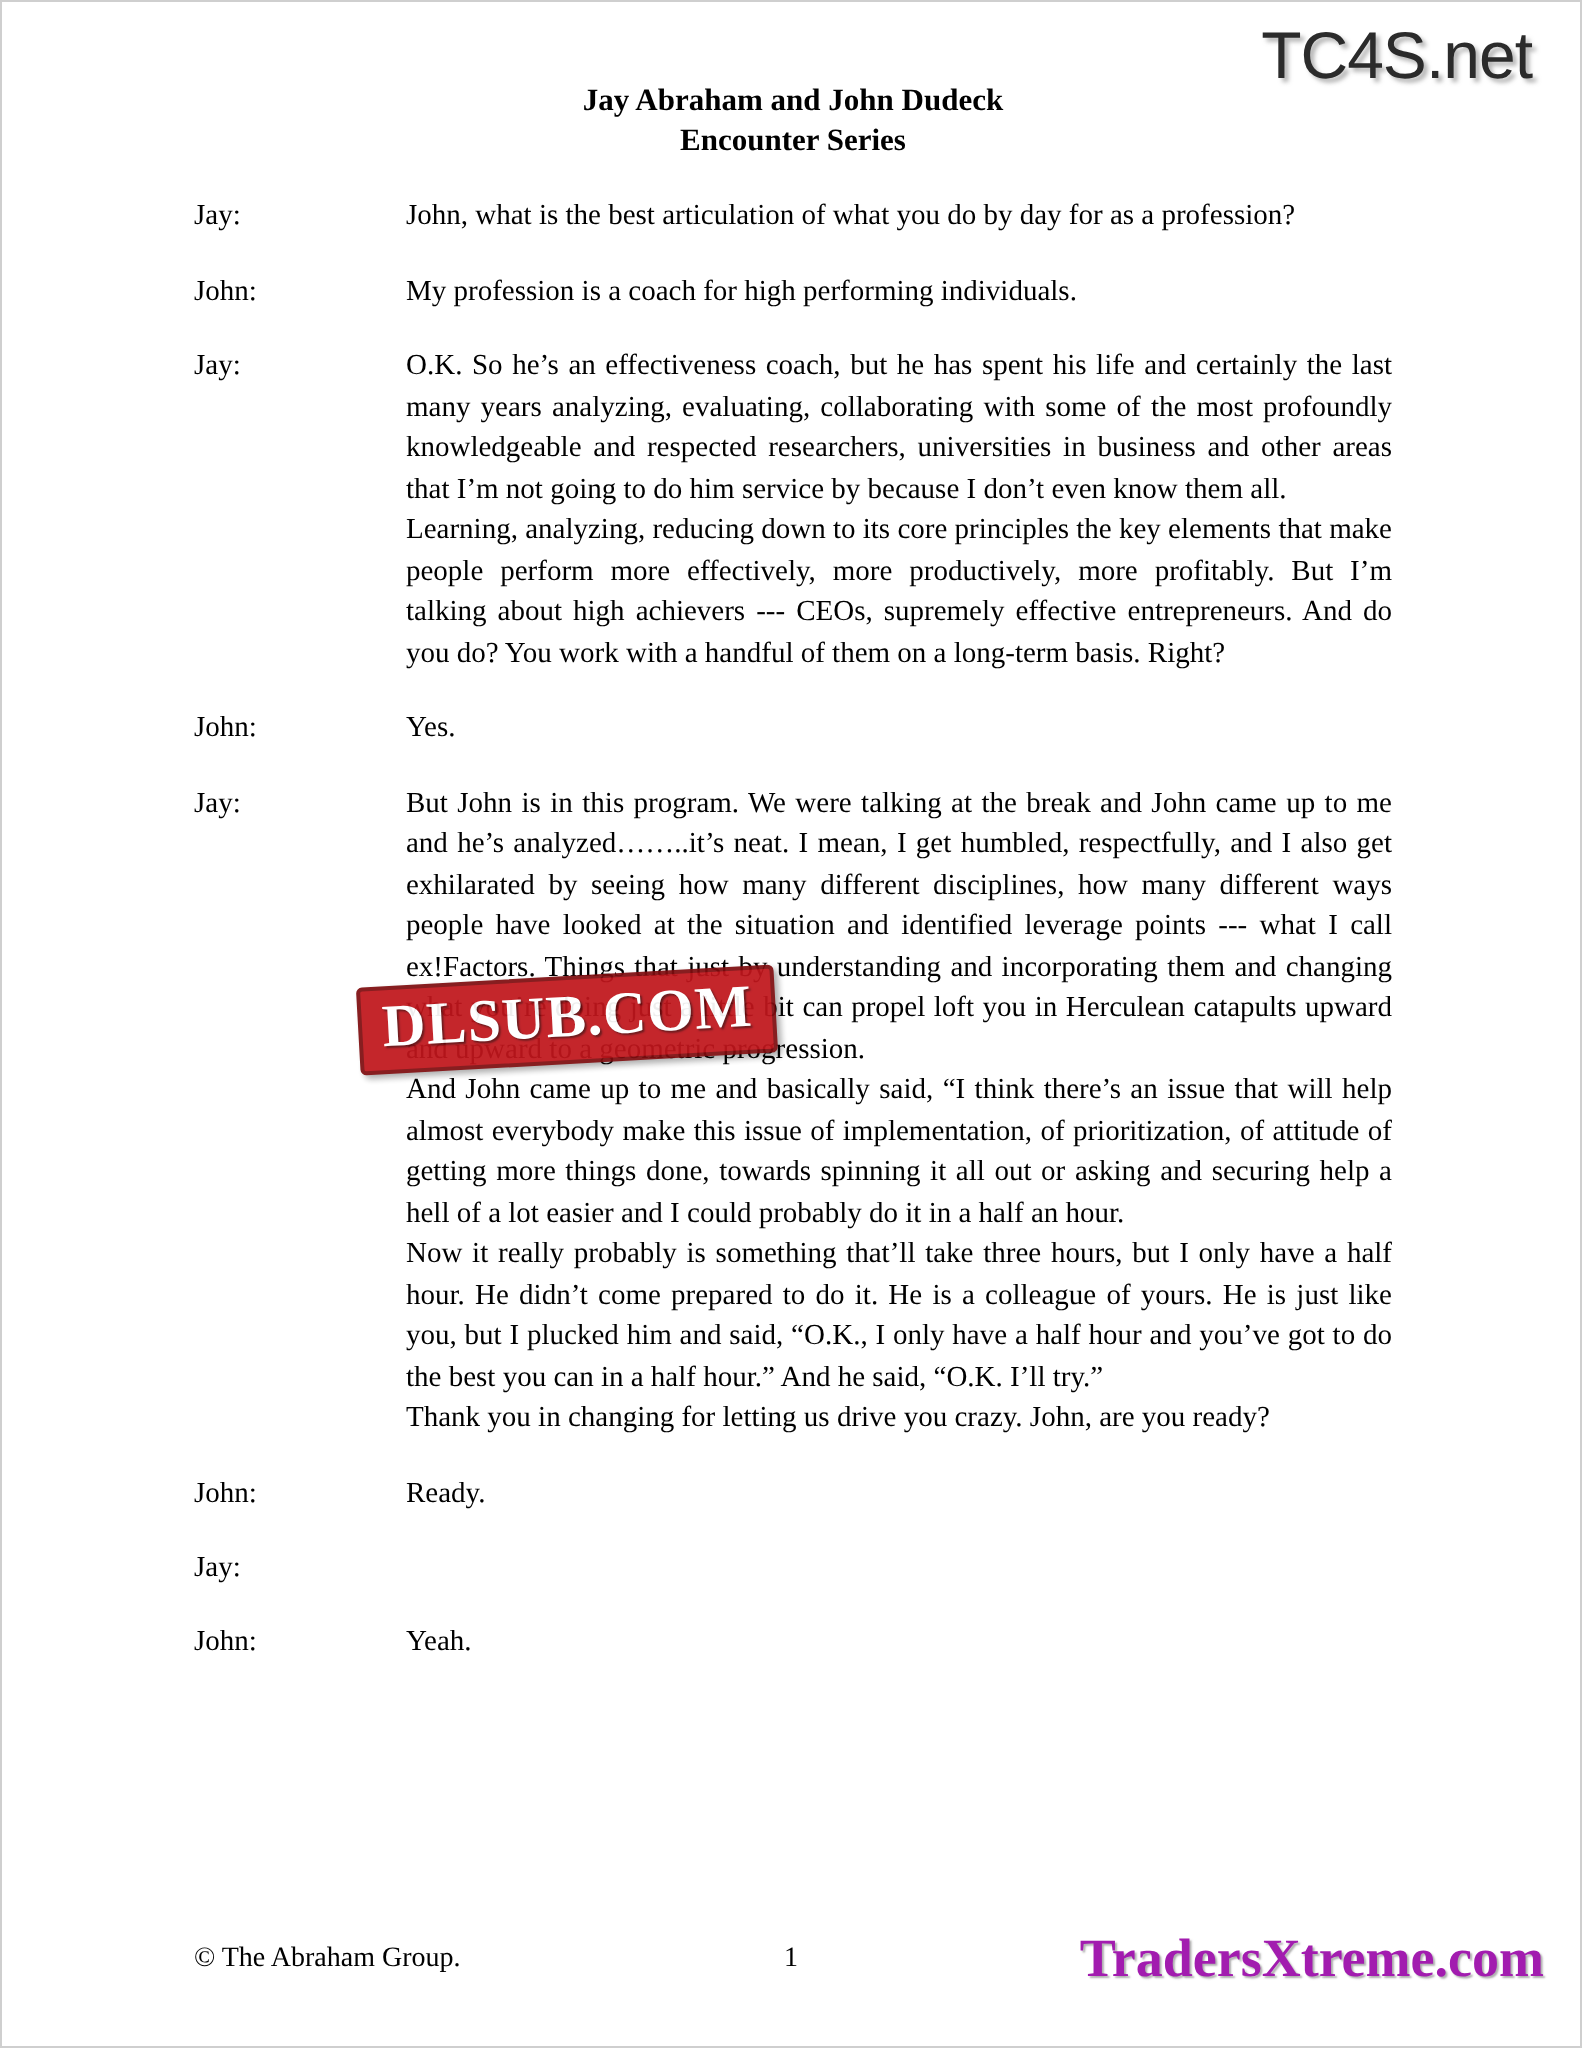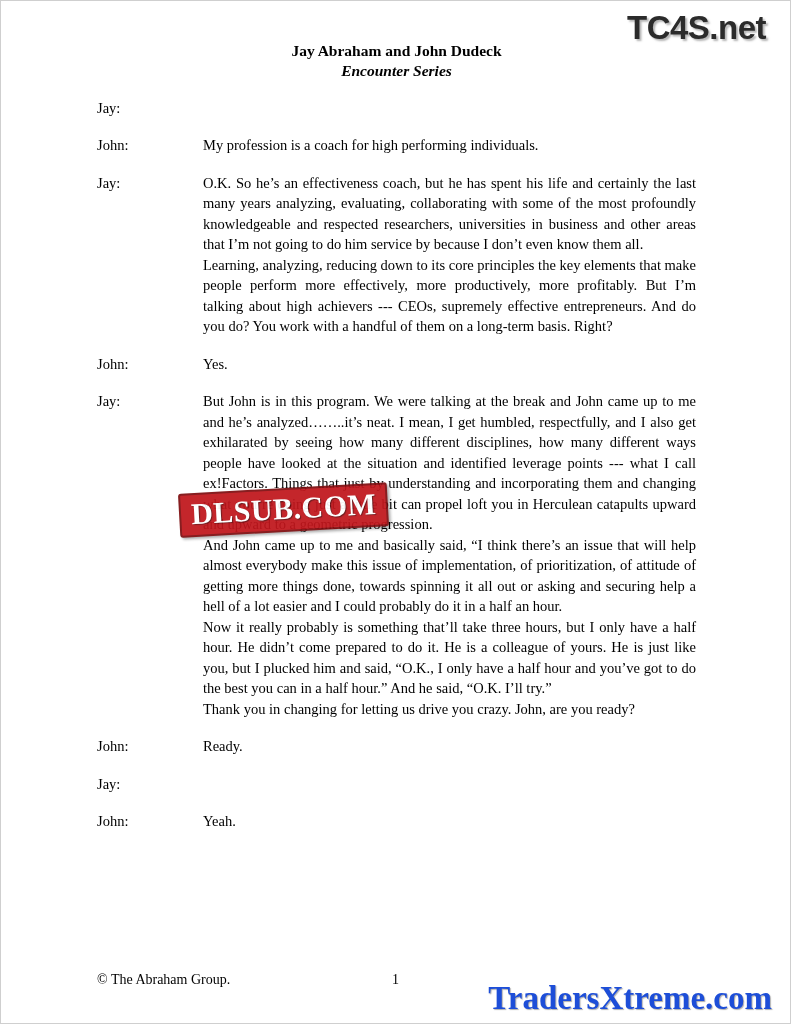--- a/index.html
+++ b/index.html
@@ -32,21 +32,21 @@
     padding: 22px 96px 0 96px;
     box-sizing: border-box;
   }
   .doc-title {
     text-align: center;
     font-weight: bold;
     font-size: 15.5px;
     line-height: 20px;
     margin: 18px 0 0 0;
   }
-  .doc-title .line2 { display: block; font-style: italic; }
+  .doc-title .line2 { display: block; }
 
   .qa-block {
     display: flex;
     margin-top: 17px;
     gap: 44px;
   }
   .speaker {
     width: 62px;
     flex: 0 0 62px;
     font-size: 14.5px;
@@ -82,21 +82,21 @@
     left: 0; right: 0;
     text-align: center;
   }
 
   
   .wm-tc4s {
     position: absolute;
     right: 24px;
     top: 8px;
     font-family: "Liberation Sans", sans-serif;
-    font-weight: bold;
+    font-weight: normal;
     font-size: 33px;
     letter-spacing: -0.5px;
     color: #2b2b2b;
     text-shadow: 2px 2px 2px rgba(120,120,120,0.55);
   }
   .wm-dlsub {
     position: absolute;
     left: 178px;
     top: 487px;
     transform: rotate(-3.2deg);
@@ -111,42 +111,45 @@
     font-family: "Liberation Serif", serif;
     font-weight: bold;
     font-size: 30px;
     color: #ffffff;
     letter-spacing: 0.5px;
     text-shadow: 1px 1px 1px rgba(0,0,0,0.5);
   }
   .wm-traders {
     position: absolute;
     right: 18px;
-    bottom: 6px;
+    bottom: 28px;
     font-family: "Liberation Serif", serif;
     font-weight: bold;
-    font-size: 33px;
-    color: #1d4ed8;
+    font-size: 27px;
+    color: #a21caf;
     text-shadow: 1px 1px 1px rgba(120,120,120,0.6);
   }
 </style>
 </head>
 <body>
 
 <div class="page">
 
   <div class="content">
 
     <div class="doc-title">
       <span>Jay Abraham and John Dudeck</span>
       <span class="line2">Encounter Series</span>
     </div>
 
     <div class="qa-block">
       <div class="speaker">Jay:</div>
+      <div class="speech">
+        <p>John, what is the best articulation of what you do by day for as a profession?</p>
+      </div>
     </div>
 
     <div class="qa-block">
       <div class="speaker">John:</div>
       <div class="speech">
         <p>My profession is a coach for high performing individuals.</p>
       </div>
     </div>
 
     <div class="qa-block">

